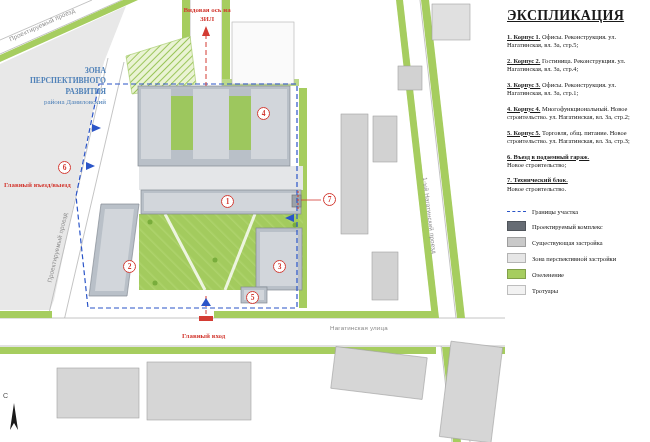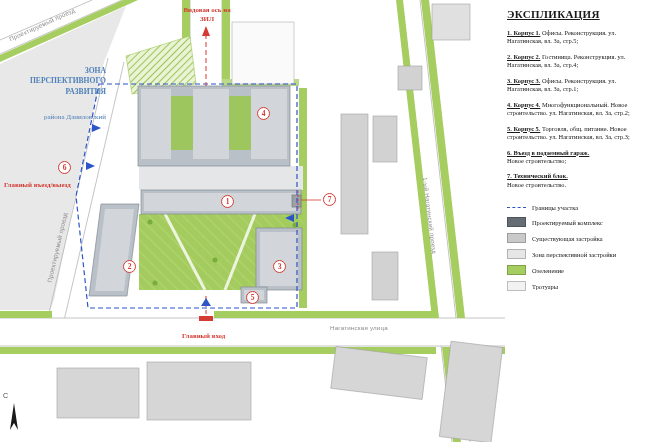--- a/index.html
+++ b/index.html
@@ -5,32 +5,32 @@
   * { margin:0; padding:0; box-sizing:border-box; }
   html,body { width:650px; height:442px; background:#fff; font-family:"Liberation Serif", serif; }
   #stage { position:relative; width:650px; height:442px; overflow:hidden; background:#fff; }
   #mapsvg { position:absolute; left:0; top:0; }
 
   .maplabel { position:absolute; pointer-events:none; white-space:normal; }
   .nowrap { white-space:nowrap; }
   .lbl-gray { font-family:"Liberation Sans", sans-serif; font-size:6.2px; color:#8b8b8b; letter-spacing:0.2px; }
   .lbl-red  { color:#d33b33; font-weight:bold; font-size:6.9px; text-align:center; line-height:1.25; }
   .lbl-blue { color:#4f81b8; font-weight:bold; font-size:7.6px; text-align:right; line-height:1.35; }
-  .lbl-blue .sub { font-weight:normal; font-size:7px; display:block; margin-top:16px; }
+  .lbl-blue .sub { font-weight:normal; font-size:7px; display:block; margin-top:1px; }
 
   .rot-top-diag  { transform:rotate(-24.5deg); transform-origin:left top; width:96px; }
   .rot-left-road { transform:rotate(-77deg); transform-origin:center center; width:90px; text-align:center; }
   .rot-right-road{ transform:rotate(83deg); transform-origin:center center; width:96px; text-align:center; }
 
   .marker { position:absolute; width:13px; height:13px; border:1.2px solid #d33b33; border-radius:50%;
             background:#fff; color:#d33b33; font-size:7.5px; font-weight:bold;
             display:flex; align-items:center; justify-content:center; }
 
   #legend { position:absolute; left:507px; top:8px; width:140px; color:#1a1a1a; }
-  #legend h1 { font-size:11px; font-weight:bold; text-decoration:underline; letter-spacing:0.3px; margin-bottom:9px; }
+  #legend h1 { font-size:14px; font-weight:bold; text-decoration:underline; letter-spacing:0.3px; margin-bottom:9px; }
   .leg-item { font-size:6.4px; line-height:1.32; margin-bottom:7px; }
   .leg-item b { text-decoration:underline; }
   .leg-symbols { margin-top:15px; }
   .leg-row { display:flex; align-items:center; margin-bottom:6px; }
   .leg-row span { font-size:6.4px; }
   .sym { width:19px; height:10px; margin-right:6px; flex:0 0 19px; border:0.5px solid rgba(0,0,0,0.22); }
   .sym-line { width:19px; height:0; border-top:1.6px dashed #2b55c8; margin-right:6px; flex:0 0 19px; }
   .sym-complex { background:#666c74; }
   .sym-exist   { background:#c9c9c9; }
   .sym-zone    { background:#e6e6e6; }

